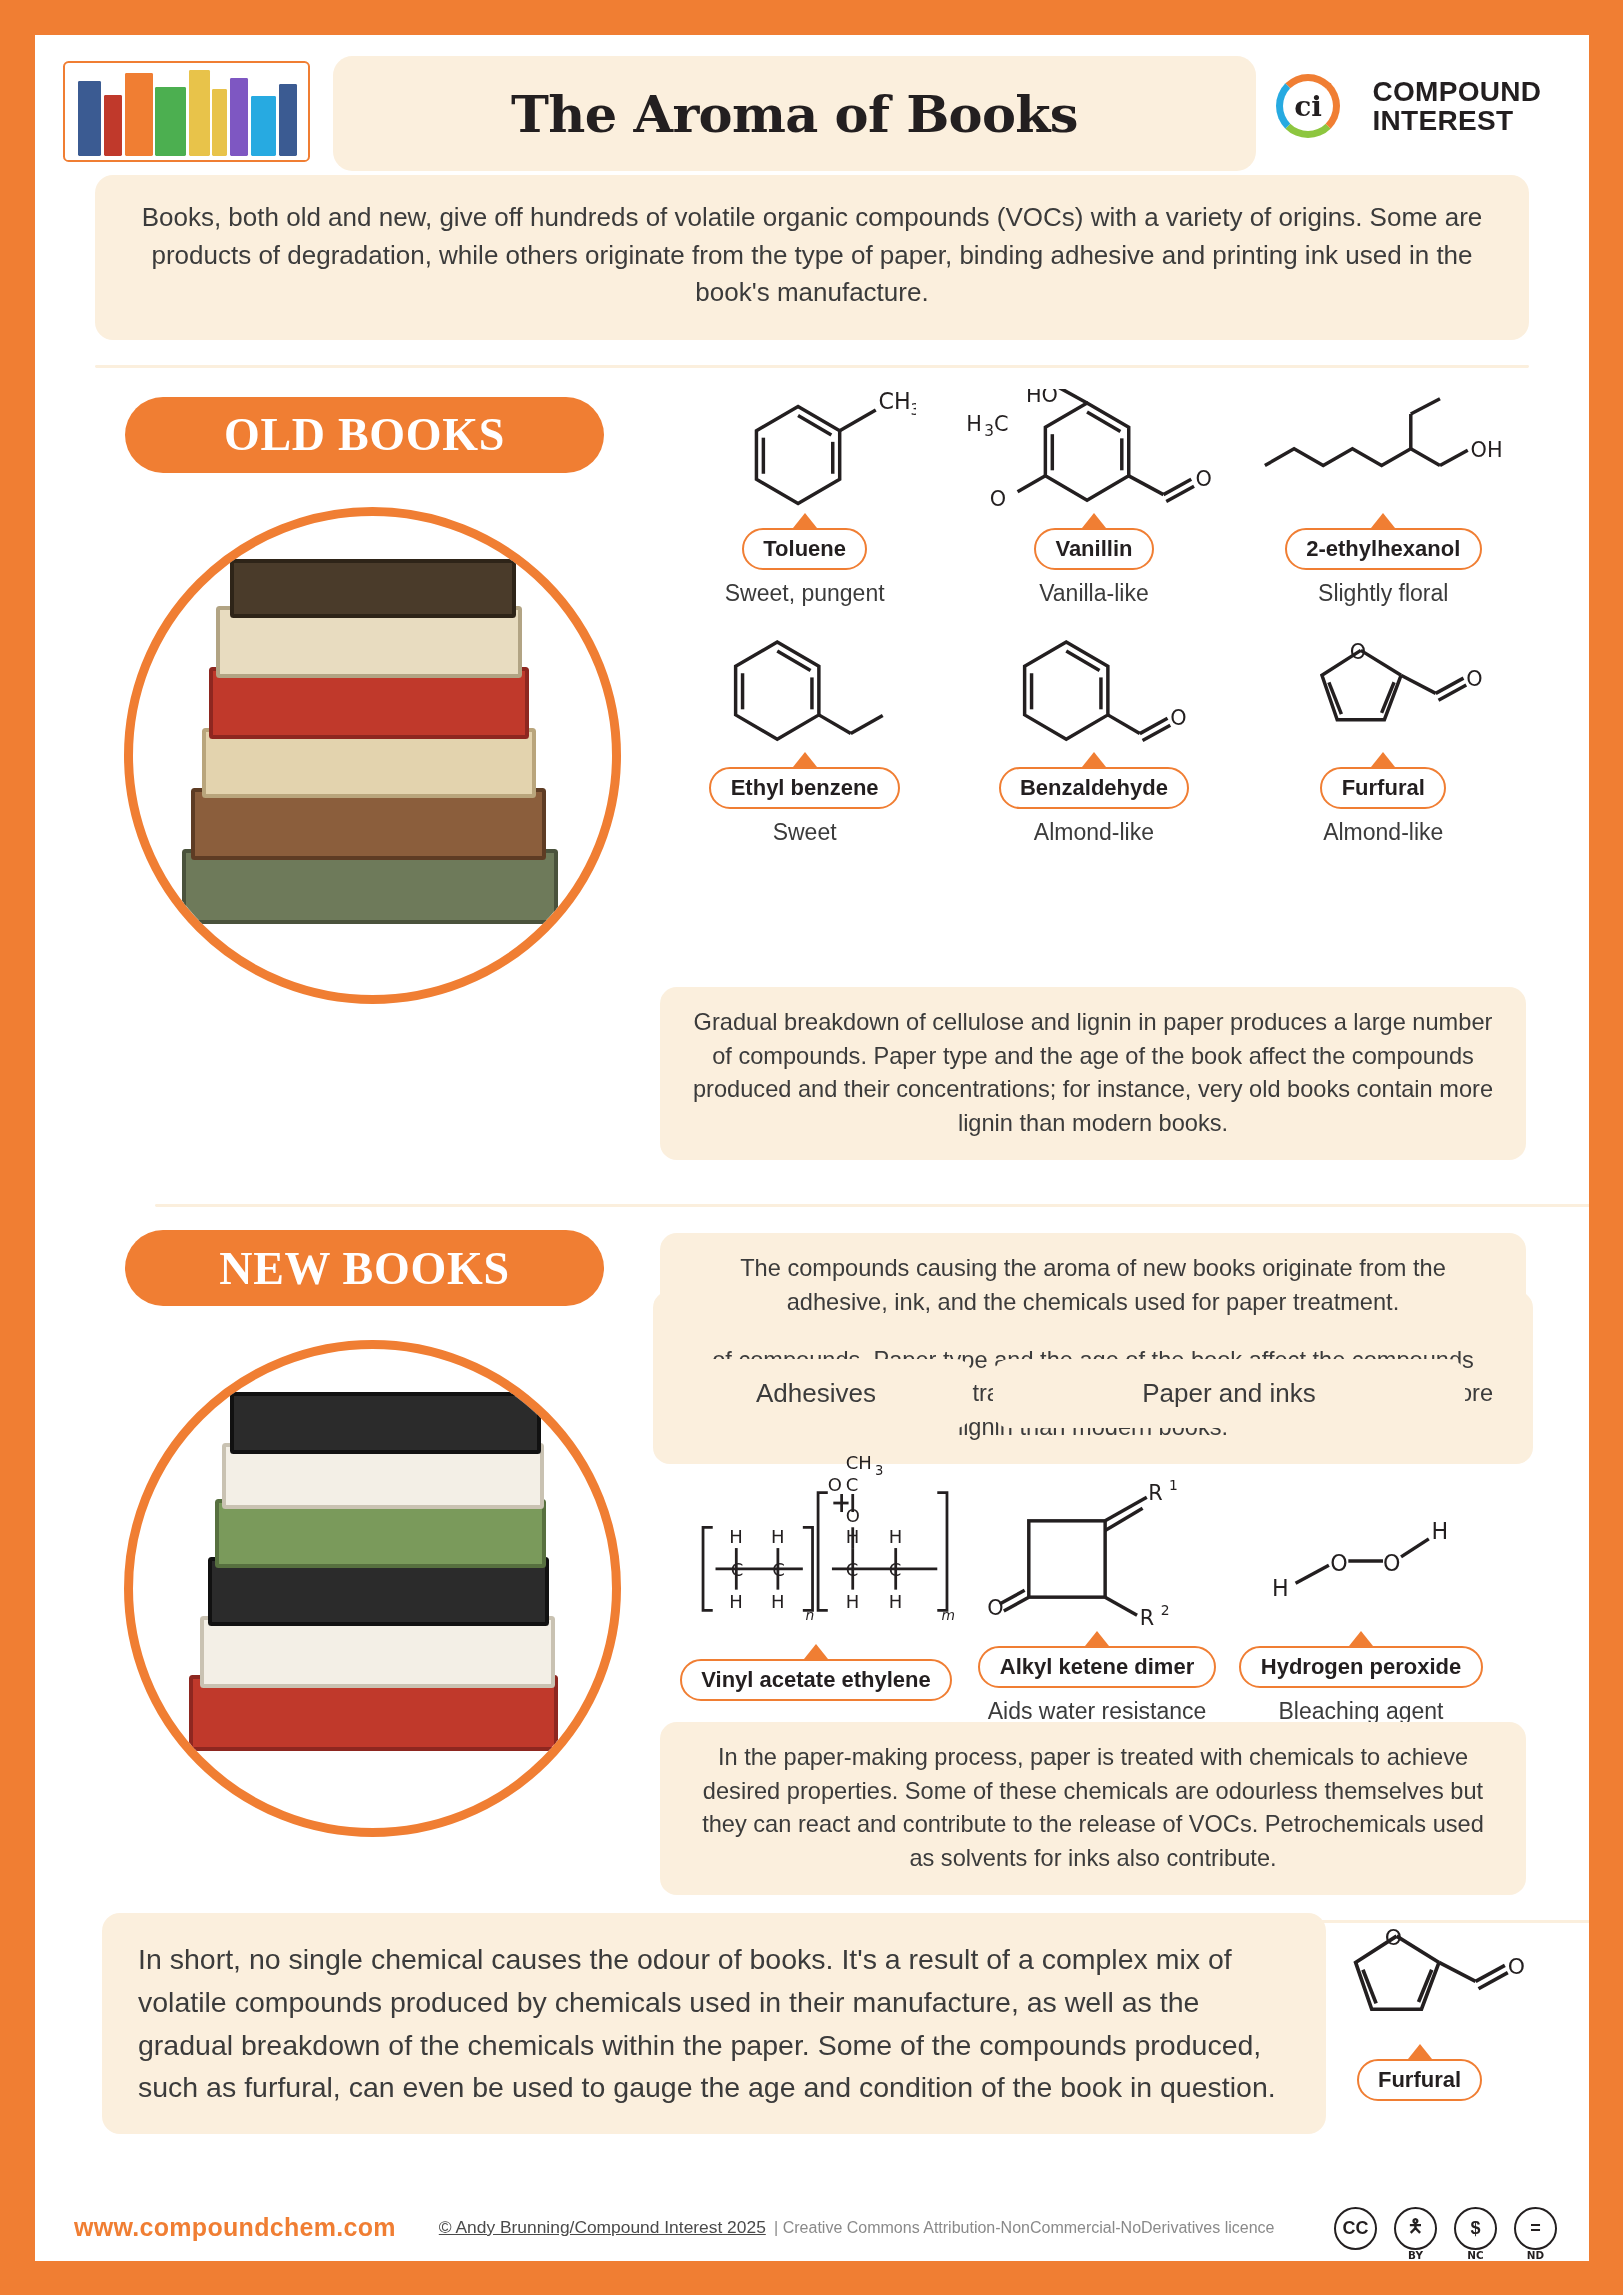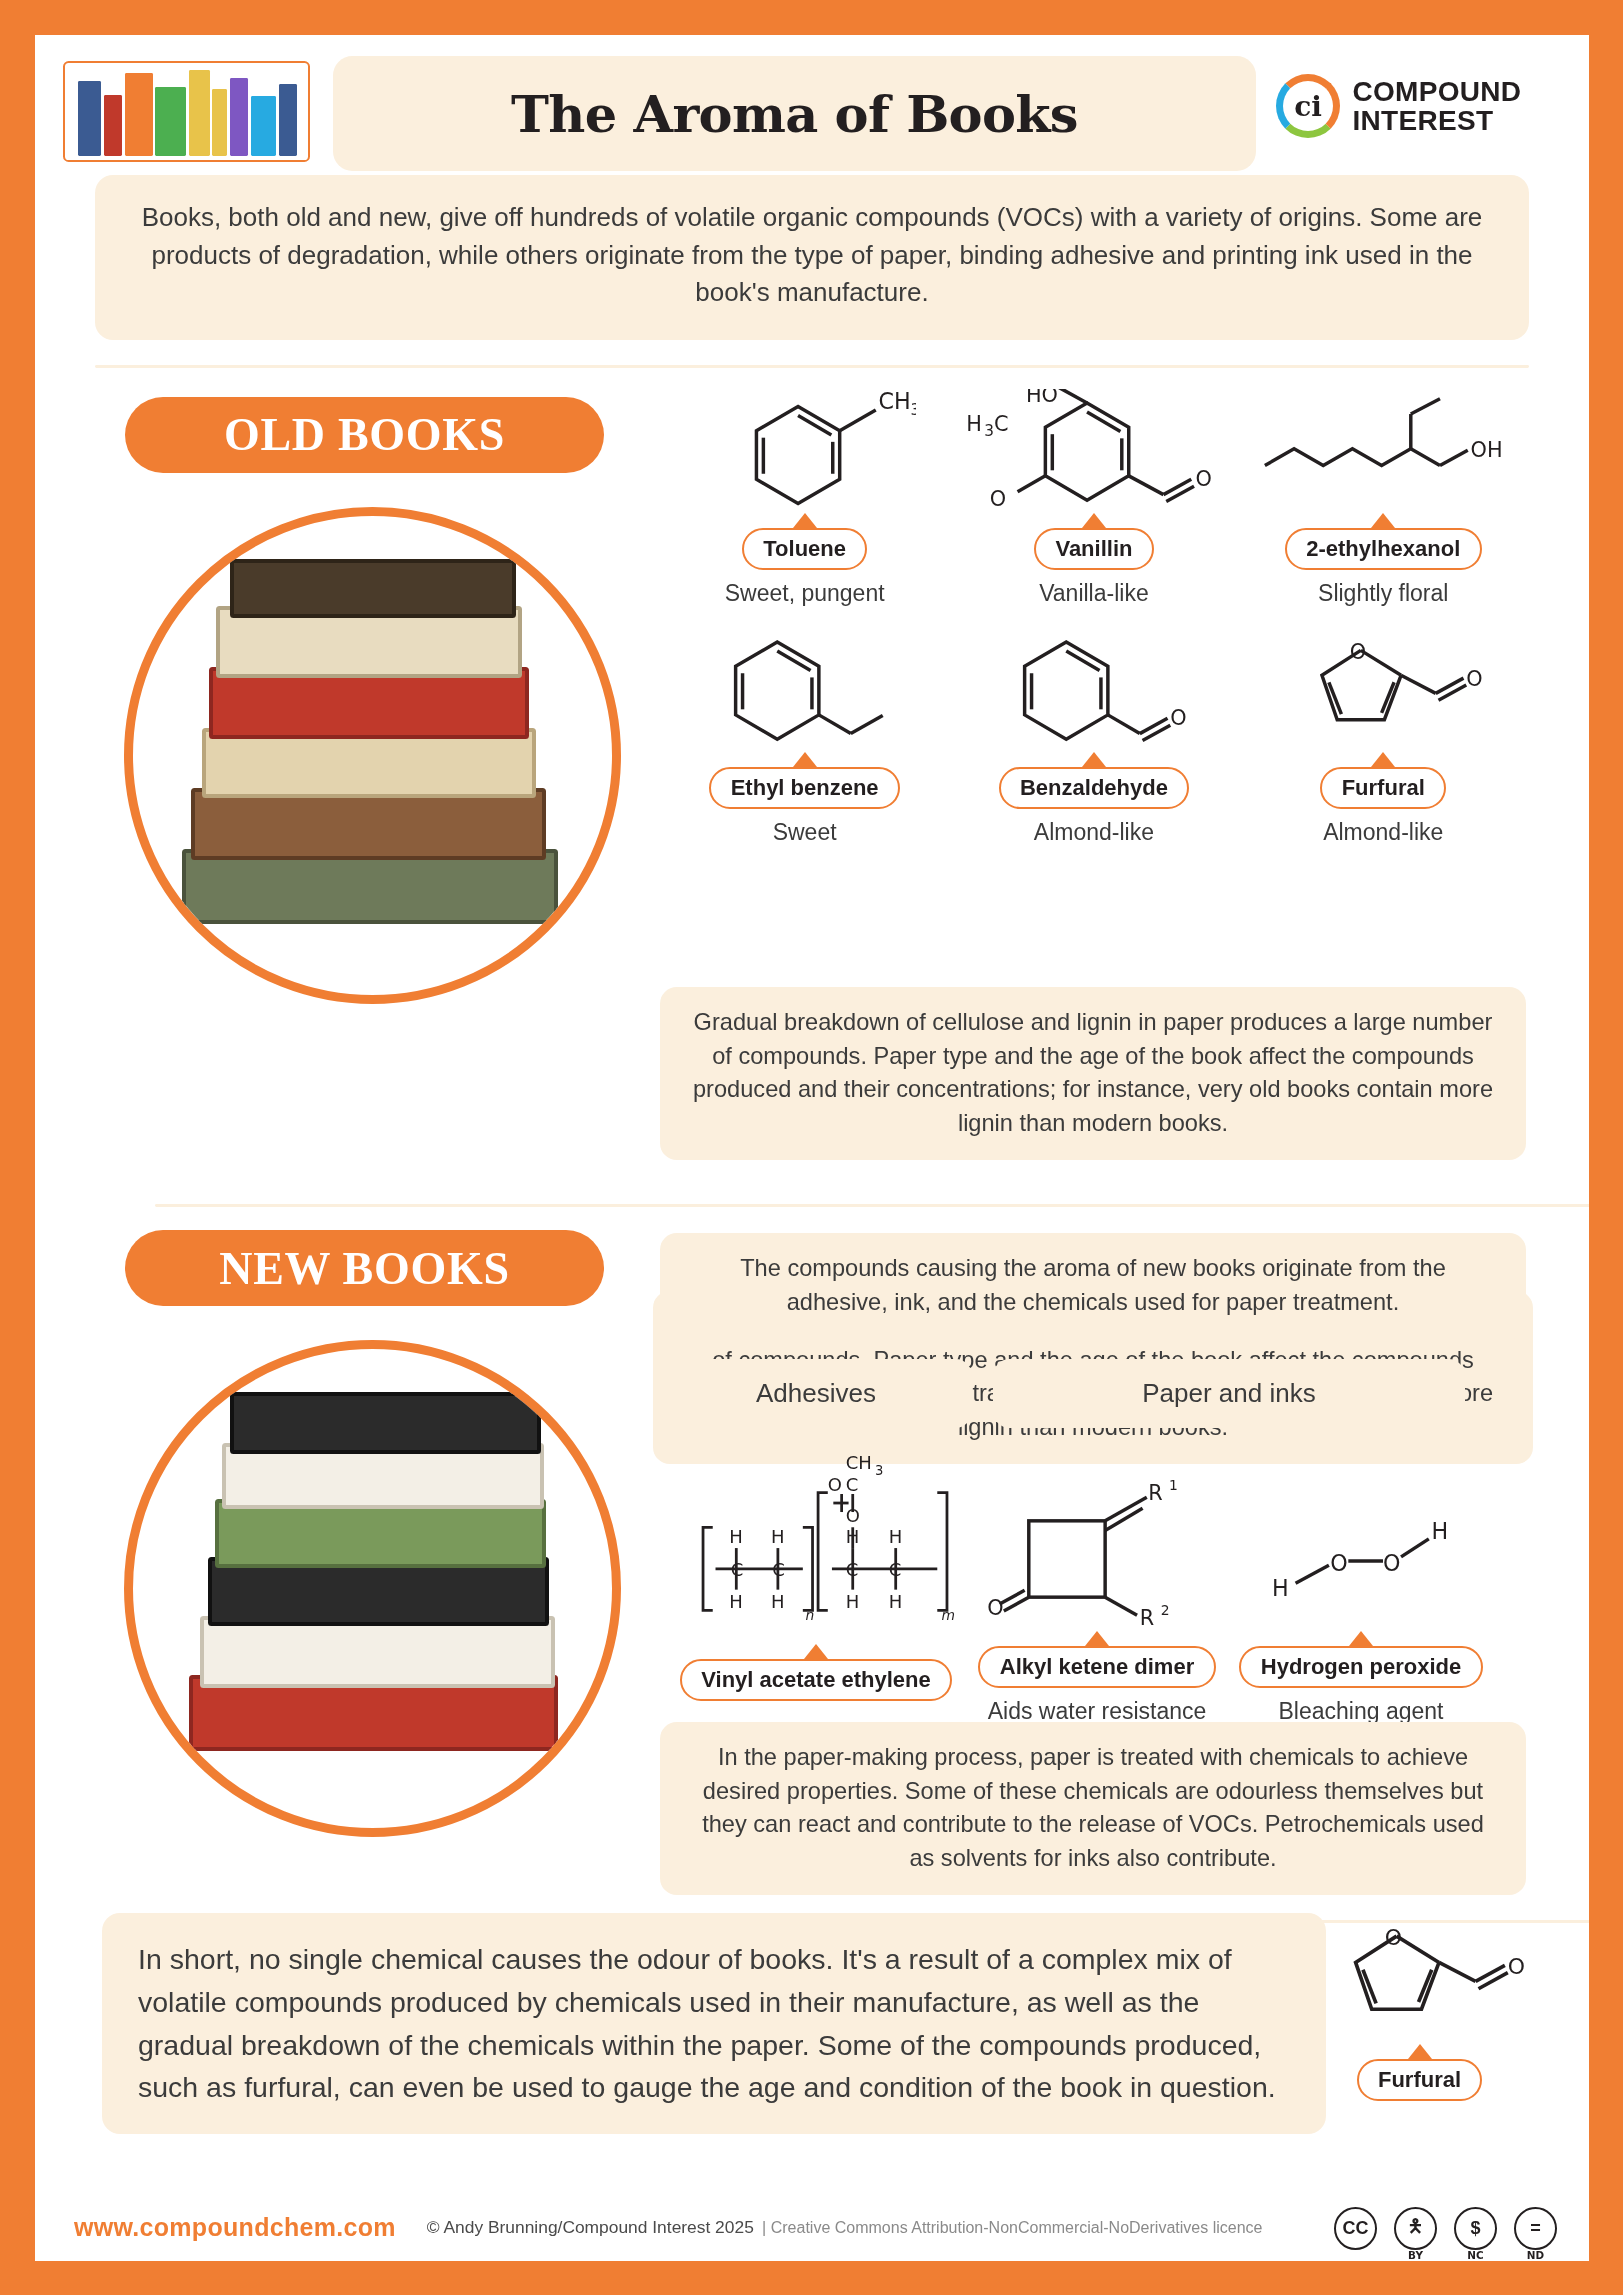--- a/index.html
+++ b/index.html
@@ -39,21 +39,21 @@
     position:absolute;right:21px;top:33px;width:292px;height:76px;
     display:flex;align-items:center;gap:12.5px;
   }
   .ci-mark{width:64px;height:64px;border-radius:50%;position:relative;flex:0 0 auto;}
   .ci-mark .ring{position:absolute;inset:0;border-radius:50%;
      border:7.6px solid #F07E33;border-bottom-color:#8DC63F;border-left-color:#27AAE1;}
   .ci-mark .inner{position:absolute;inset:11px;border-radius:50%;background:#FFFFFF;
      display:flex;align-items:center;justify-content:center;font-family:"DejaVu Serif",serif;
      font-weight:bold;font-size:28px;color:#231F20;}
   .ci-text{font-family:"Liberation Sans", sans-serif;font-weight:bold;
-     font-size:28px;line-height:1.05;color:#231F20;letter-spacing:0.3px;}
+     font-size:28px;line-height:1.05;color:#231F20;letter-spacing:0.3px;margin-left:20px;}
 
   
   .intro{
     margin:1.4px 60px 0 60px;background:#FBEFDD;border-radius:18px;
     padding:23.6px 42px 28px 42px;text-align:center;
     font-family:"Liberation Sans",sans-serif;font-size:26px;line-height:1.45;color:#3B3B3B;
   }
   .rule{height:2.8px;background:#FBEFDD;margin:25px 60px 0 60px;border-radius:1.4px;}
 
   
@@ -99,21 +99,21 @@
   }
   
   .footer{
     position:absolute;left:0;bottom:0;width:100%;height:67px;background:#FFFFFF;
     display:flex;align-items:center;
   }
   .footer .site{
     margin-left:39px;font-family:"Liberation Sans",sans-serif;font-weight:bold;
     font-size:25px;color:#F07E33;letter-spacing:0.3px;
   }
-  .footer .credit{margin-left:31px;font-family:"Liberation Sans",sans-serif;font-size:17.4px;color:#4A4A4A;}
+  .footer .credit{margin-left:43px;font-family:"Liberation Sans",sans-serif;font-size:17.4px;color:#4A4A4A;text-decoration:underline;}
   .footer .licence{font-family:"Liberation Sans",sans-serif;font-size:16px;color:#8A8A8A;}
   .cc{position:absolute;right:32px;top:12.5px;display:flex;gap:17px;}
   .cc .c{width:39px;height:39px;border-radius:50%;border:2.8px solid #231F20;background:#fff;
      display:flex;align-items:center;justify-content:center;font-family:"Liberation Sans",sans-serif;
      font-weight:bold;font-size:18px;color:#231F20;}
   .cc .lbl{position:absolute;top:42px;font-size:10.4px;font-weight:bold;color:#231F20;width:100%;text-align:center;}
   .ccwrap{position:relative;}
 </style>
 </head>
 <body>

